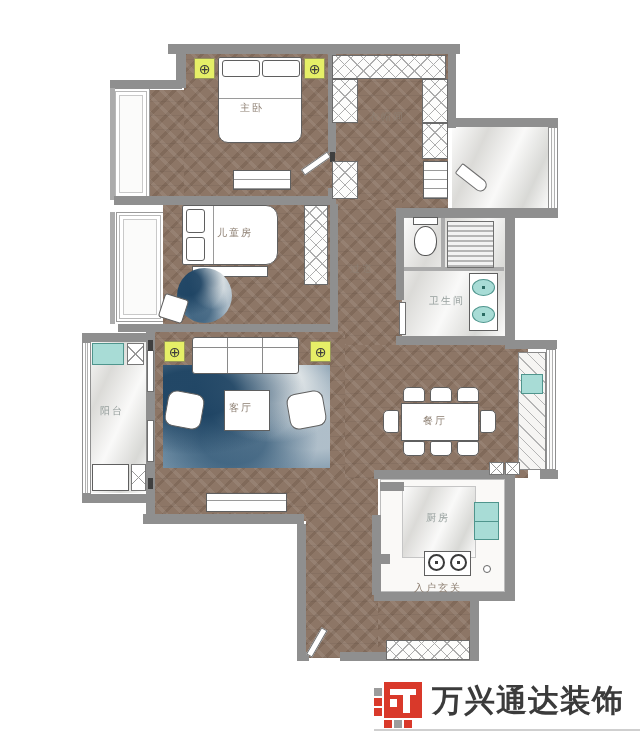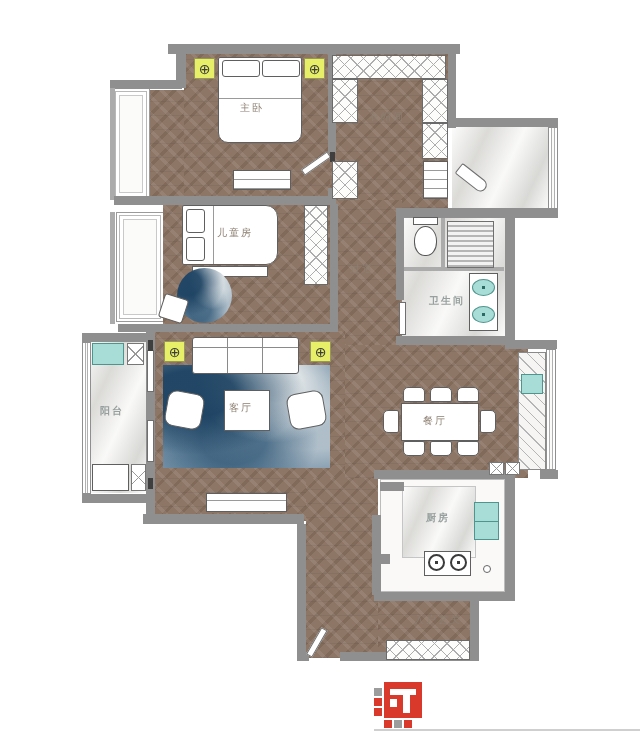--- a/index.html
+++ b/index.html
@@ -40,21 +40,21 @@
       radial-gradient(ellipse at 88% 60%,rgba(182,196,206,.9) 0 26%,transparent 66%),
       radial-gradient(ellipse at 10% 80%,rgba(120,150,172,.8) 0 20%,transparent 55%);}
   .round{border-radius:50%;}
   .bay{background:#fbfbfa;border:1px solid #9a9a9a;box-sizing:border-box;
     box-shadow:inset 0 0 0 2px #fff,inset 0 0 0 3px #b8b8b8,inset 0 0 0 6px #fff,inset 0 0 0 7px #c9c9c9;}
   .win-v{background:#fbfbfa;border:1px solid #8f8f8f;box-sizing:border-box;
     box-shadow:inset 2px 0 0 #fff,inset 3px 0 0 #b0b0b0,inset -2px 0 0 #fff,inset -3px 0 0 #b0b0b0;}
   .door-leaf{background:#fff;border:1px solid #6f6f6f;box-sizing:border-box;}
   .room-label{position:absolute;font-size:10px;letter-spacing:2px;color:var(--c-label_text,#8d7f72);
     text-align:center;white-space:nowrap;}
-  .on-marble{color:#97a09e;font-weight:bold;}
+  .on-marble{color:#97a09e;}
   .bed-m{border-radius:2px 2px 10px 10px;
     background-image:linear-gradient(180deg,transparent 0 40px,#9a9a9a 40px 41px,transparent 41px);}
   .bed-c{border-radius:2px 12px 12px 2px;
     background-image:linear-gradient(90deg,transparent 0 30px,#9a9a9a 30px 31px,transparent 31px);}
   .sofa-lines{background-image:
     linear-gradient(90deg,transparent 0 calc(33% - .5px),#8a8a8a calc(33% - .5px) calc(33% + .5px),
       transparent calc(33% + .5px) calc(66% - .5px),#8a8a8a calc(66% - .5px) calc(66% + .5px),transparent calc(66% + .5px)),
     linear-gradient(180deg,transparent 0 9px,#8a8a8a 9px 10px,transparent 10px);}
   .shelf-lines{background-image:repeating-linear-gradient(180deg,transparent 0 8px,#9a9a9a 8px 9px);}
   .burner{position:absolute;border:2px solid #3a3a3a;border-radius:50%;box-sizing:border-box;
@@ -210,30 +210,31 @@
 
   <div class="room-label" style="left:212px;top:101px;width:80px">主卧</div>
   <div class="room-label" style="left:352px;top:110px;width:70px">衣帽间</div>
   <div class="room-label" style="left:195px;top:226px;width:80px">儿童房</div>
   <div class="room-label" style="left:327px;top:262px;width:70px">过道</div>
   <div class="room-label on-marble" style="left:412px;top:294px;width:70px">卫生间</div>
   <div class="room-label on-marble" style="left:83px;top:404px;width:58px">阳台</div>
   <div class="room-label" style="left:206px;top:401px;width:70px">客厅</div>
   <div class="room-label" style="left:400px;top:414px;width:70px">餐厅</div>
   <div class="room-label on-marble" style="left:403px;top:511px;width:70px">厨房</div>
-  <div class="room-label" style="left:402px;top:613px;width:72px">入户玄关</div>
+  <div class="room-label" style="left:402px;top:581px;width:72px">入户玄关</div>
 
   <div class="abs" style="left:374px;top:682px;width:50px;height:48px">
     <div class="abs red" style="left:10px;top:0;width:38px;height:36px">
       <div class="abs" style="left:6px;top:7px;width:26px;height:6px;background:#fff"></div>
       <div class="abs" style="left:19px;top:13px;width:7px;height:18px;background:#fff"></div>
       <div class="abs" style="left:6px;top:17px;width:7px;height:8px;background:#fff"></div>
     </div>
     <div class="abs gray-sq" style="left:0;top:6px;width:8px;height:8px"></div>
     <div class="abs red" style="left:0;top:16px;width:8px;height:8px"></div>
     <div class="abs red" style="left:0;top:26px;width:8px;height:8px"></div>
     <div class="abs red" style="left:10px;top:38px;width:8px;height:8px"></div>
     <div class="abs gray-sq" style="left:20px;top:38px;width:8px;height:8px"></div>
     <div class="abs red" style="left:30px;top:38px;width:8px;height:8px"></div>
   </div>
+  <div class="brand-cn" style="left:432px;top:680px">万兴通达装饰</div>
   <div class="abs" style="left:374px;top:729px;width:266px;height:2px;background:#cfcfcf"></div>
 
 </div>
 
 </body></html>

